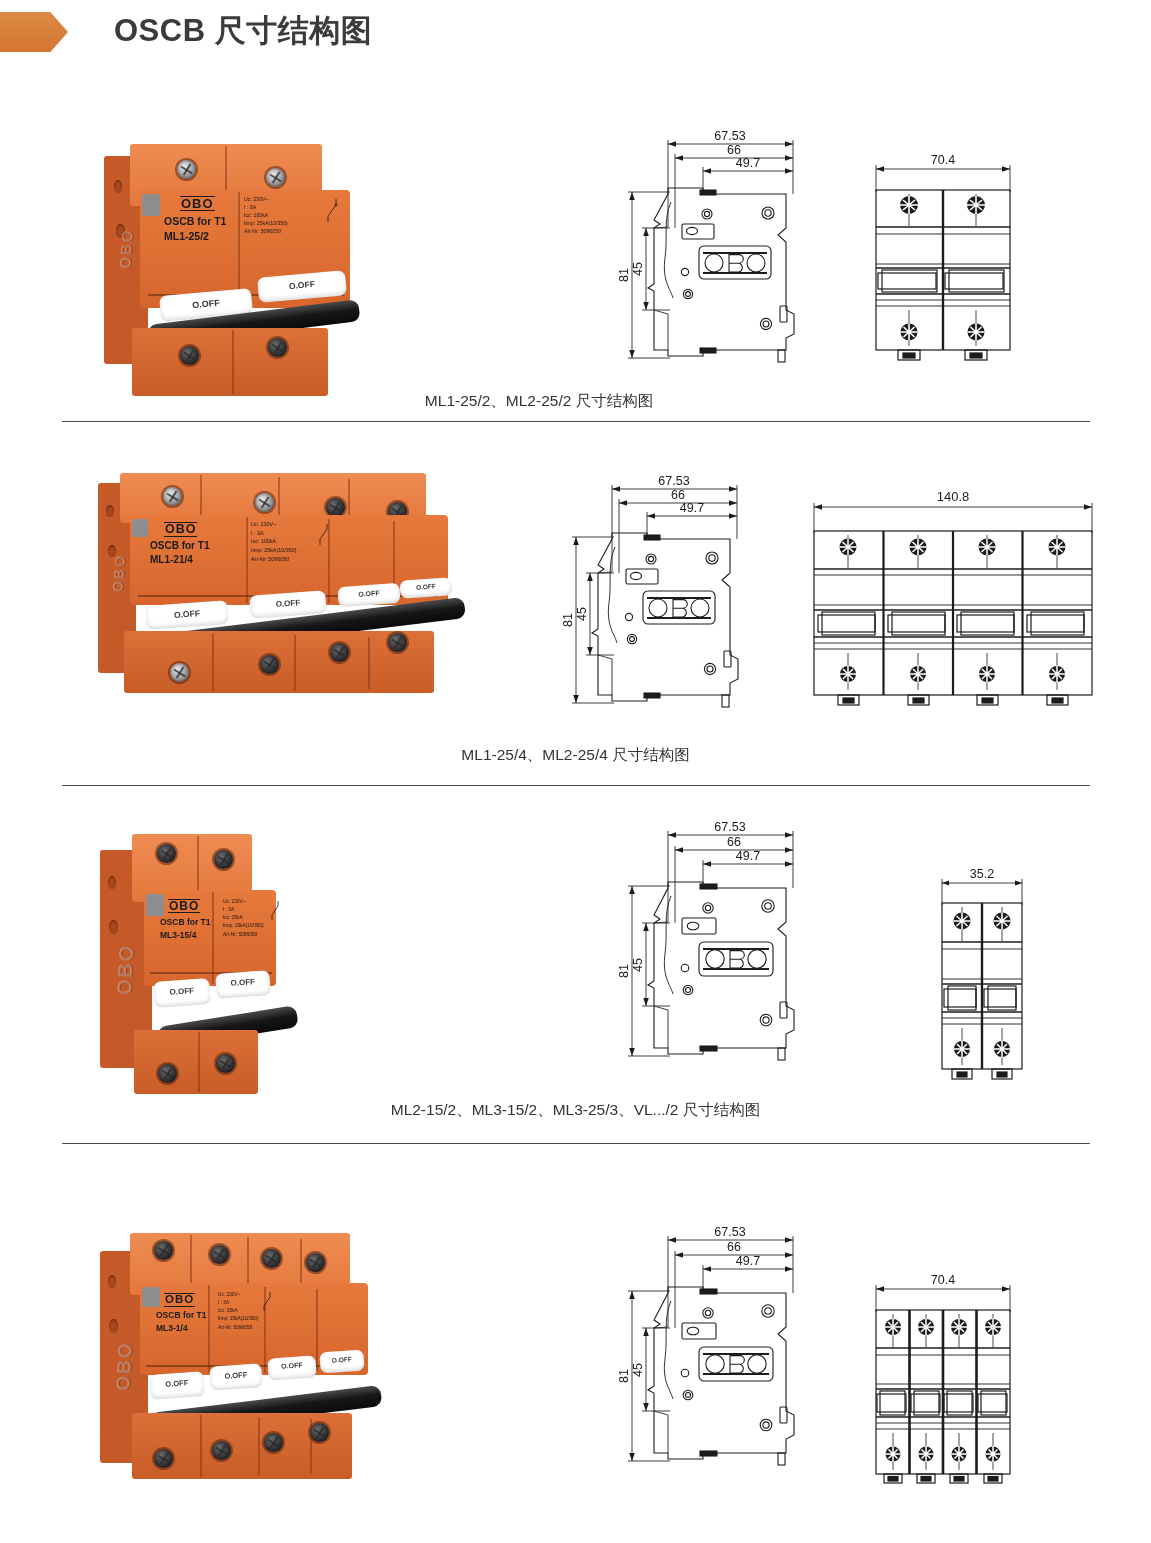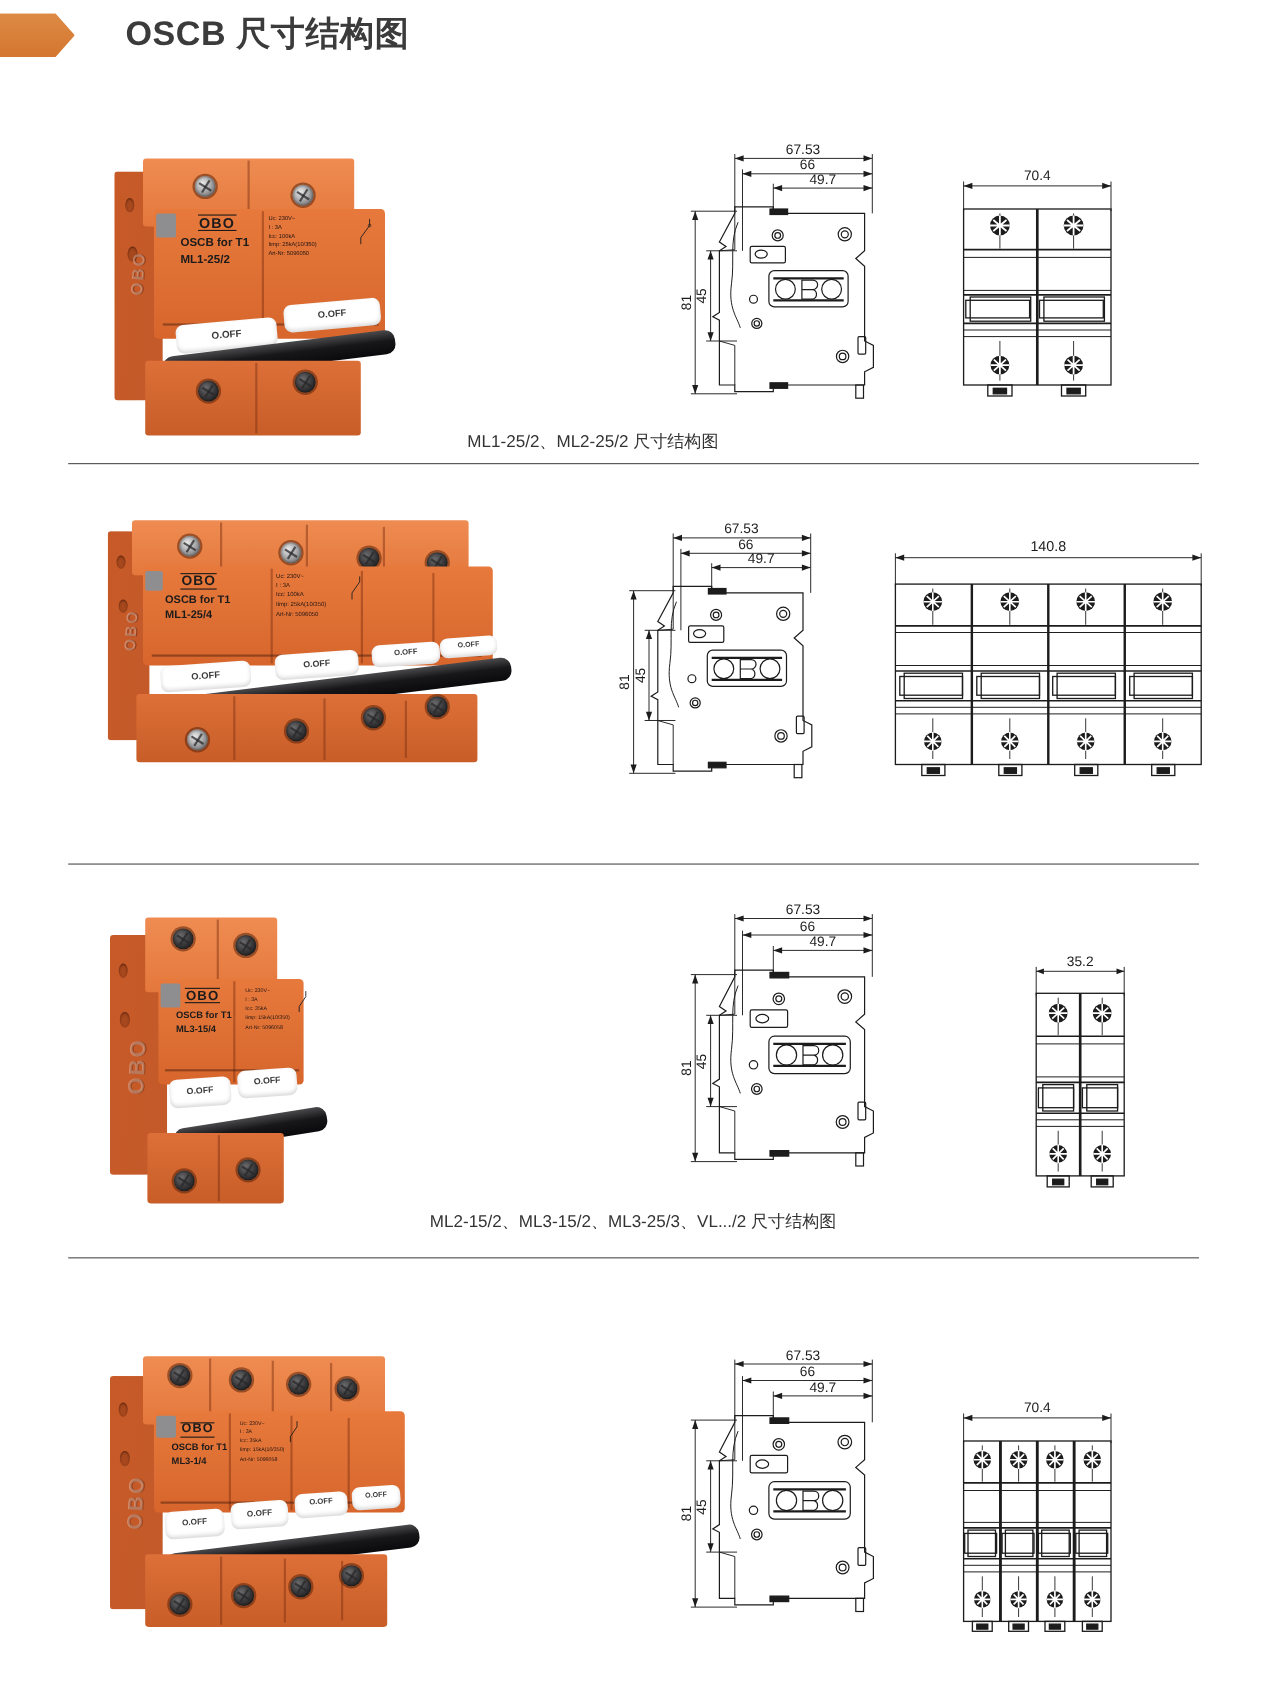--- a/index.html
+++ b/index.html
@@ -395,21 +395,21 @@
       <div class="brk-screw dark" style="left:300px;top:37px;"></div>
       <div class="brk-body" style="left:42px;top:50px;width:318px;height:90px;"></div>
       <div class="brk-grey-tab" style="left:44px;top:54px;width:16px;height:18px;"></div>
       <div class="brk-pole-gap" style="left:158px;top:52px;height:86px;"></div>
       <div class="brk-pole-gap" style="left:240px;top:54px;height:84px;"></div>
       <div class="brk-pole-gap" style="left:305px;top:56px;height:80px;"></div>
       <div class="brk-divline" style="left:50px;top:130px;width:300px;"></div>
       <div class="brk-label-area" style="left:62px;top:54px;width:92px;">
         <div class="brk-logo" style="font-size:12.5px;margin-left:14px;">OBO</div>
         <div class="brk-line" style="font-size:10px;margin-top:3px;">OSCB for T1</div>
-        <div class="brk-line" style="font-size:10px;margin-top:3px;">ML1-25/4</div>
+        <div class="brk-line" style="font-size:10px;margin-top:3px;">ML1-21/4</div>
       </div>
       <div class="brk-label-area" style="left:163px;top:55px;width:70px;font-size:5.4px;line-height:1.6;">
         <div class="brk-spec">Uc: 230V~</div>
         <div class="brk-spec">I  : 3A</div>
         <div class="brk-spec">Icc: 100kA</div>
         <div class="brk-spec">Iimp: 25kA(10/350)</div>
         <div class="brk-spec">Art-Nr: 5096050</div>
       </div>
       <svg style="position:absolute;left:228px;top:58px;" width="20" height="24">
         <line x1="11" y1="1" x2="11" y2="6" stroke="#1b1b1b" stroke-width="0.8"></line>
@@ -576,20 +576,21 @@
         <path d="M181.5,57 L192.5,67 M192.5,57 L181.5,67 M187,53.5 L187,70.5 M178.5,62 L195.5,62"></path>
         <path d="M251.5,57 L262.5,67 M262.5,57 L251.5,67 M257,53.5 L257,70.5 M248.5,62 L265.5,62"></path>
         <path d="M43,184 L53,194 M53,184 L43,194 M48,180.5 L48,197.5 M40,189 L56,189"></path>
         <path d="M113,184 L123,194 M123,184 L113,194 M118,180.5 L118,197.5 M110,189 L126,189"></path>
         <path d="M182,184 L192,194 M192,184 L182,194 M187,180.5 L187,197.5 M179,189 L195,189"></path>
         <path d="M252,184 L262,194 M262,184 L252,194 M257,180.5 L257,197.5 M249,189 L265,189"></path>
       </g>
     </svg>
   </div>
 
+  <div class="row-caption" style="left:0; top:290px; width:1151px;">ML1-25/4、ML2-25/4 尺寸结构图</div>
   <div class="row-divider" style="top:330px;"></div>
 </div>
 
 <div class="prod-row" id="row3" style="top:800px; height:345px;">
 
   <div class="photo-cell" style="left:92px; top:20px; width:260px; height:280px;">
     <div class="breaker" style="width:260px;height:280px;">
       <div class="brk-side" style="left:8px;top:30px;width:52px;height:218px;"></div>
       <div class="brk-hole" style="left:16px;top:56px;width:8px;height:13px;"></div>
       <div class="brk-hole" style="left:17px;top:100px;width:9px;height:14px;"></div>

